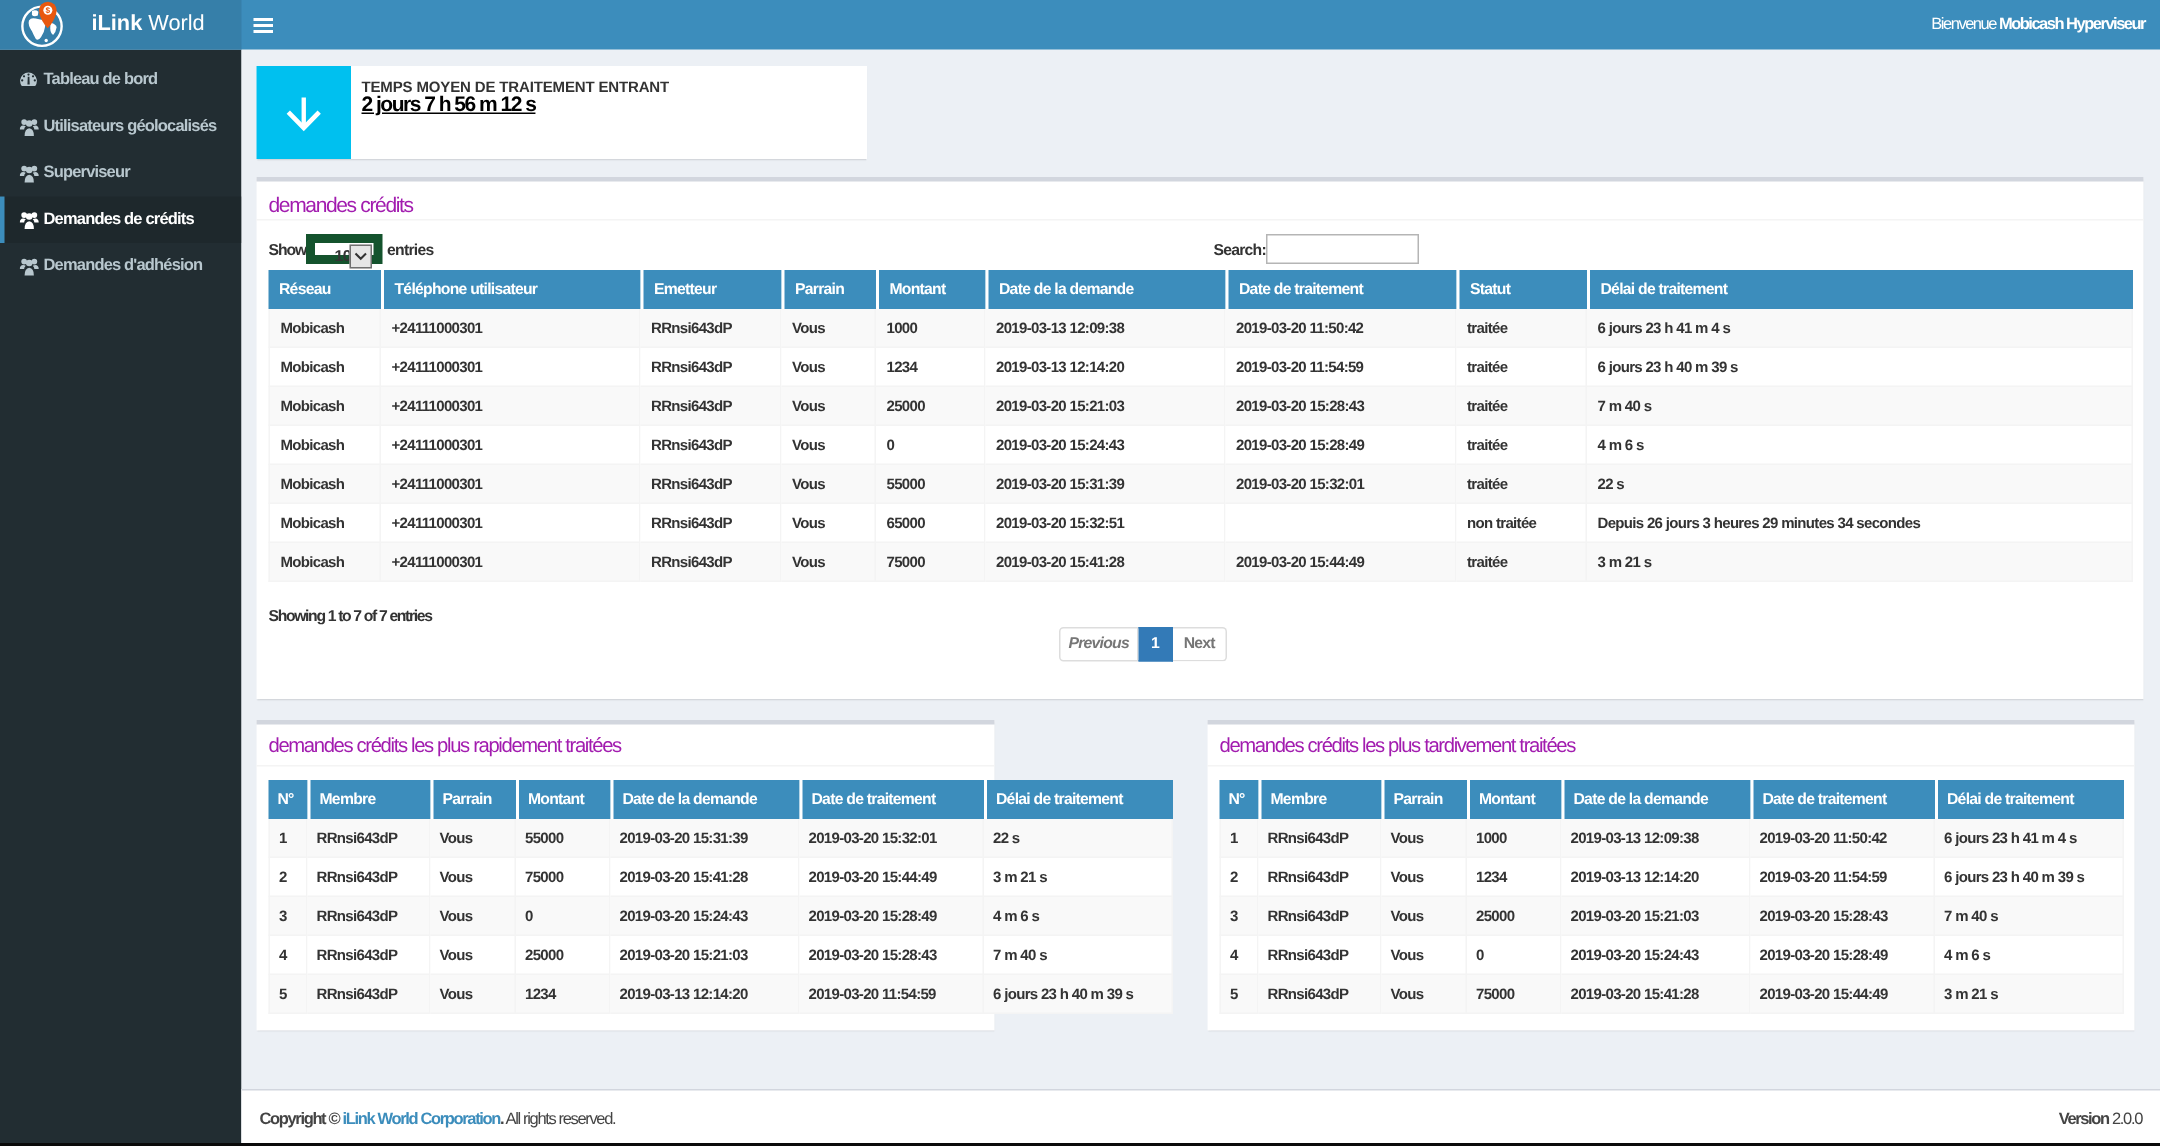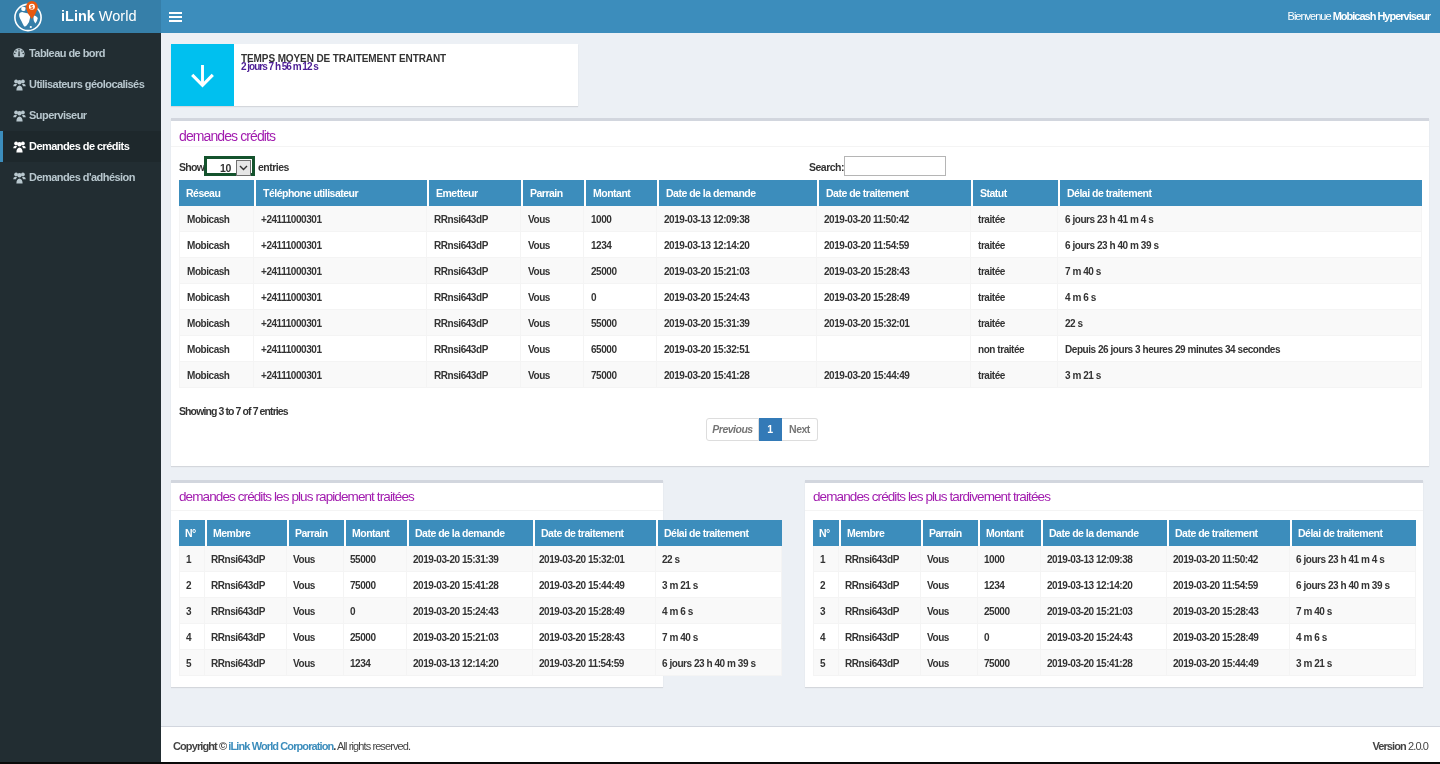--- a/index.html
+++ b/index.html
@@ -19,30 +19,30 @@
 .menu { list-style:none; padding-top:5px; }
 .menu li { position:relative; height:31px; line-height:31px; border-left:3px solid transparent; color:#b8c7ce; font-size:11px; letter-spacing:-0.55px; font-weight:700; white-space:nowrap; }
 .menu li.active { background:#1e282c; border-left-color:#3c8dbc; color:#fff; }
 .menu li svg { position:absolute; left:10px; top:9px; }
 .menu li span { position:absolute; left:26px; top:0; }
 
 .main { position:absolute; left:161px; top:33px; width:1279px; height:731px; background:#ecf0f5; }
 .infobox { position:absolute; left:10px; top:11px; width:407px; height:62px; background:#fff; box-shadow:0 1px 1px rgba(0,0,0,0.1); }
 .infobox .icon { position:absolute; left:0; top:0; width:63px; height:62px; background:#00c0ef; }
 .infobox .t1 { position:absolute; left:70px; top:9px; font-size:10px; letter-spacing:-0.1px; font-weight:700; color:#333; }
-.infobox .t2 { position:absolute; left:70px; top:17px; font-size:10px; letter-spacing:-1px; font-weight:700; color:#4c1d95; }
+.infobox .t2 { position:absolute; left:70px; top:17px; font-size:14px; letter-spacing:-1px; font-weight:700; color:#000000;text-decoration:underline; }
 .box { position:absolute; background:#fff; border-top:3px solid #d2d6de; box-shadow:0 1px 1px rgba(0,0,0,0.1); }
 .box-title { position:absolute; left:8px; top:7px; font-size:14px; letter-spacing:-0.9px; color:#a21caf; }
 .box-hline { position:absolute; left:0; right:0; height:1px; background:#f4f4f4; }
 .mainbox { left:10px; top:85px; width:1258px; height:348px; }
 .lowbox { top:447px; width:492px; height:207px; }
 
 .show { position:absolute; left:8px; top:36px; font-size:10.5px; letter-spacing:-0.7px; font-weight:700; color:#333; line-height:20px; }
 .entries { position:absolute; left:87px; top:36px; font-size:10.5px; letter-spacing:-0.5px; font-weight:700; color:#333; line-height:20px; }
-.sel { position:absolute; left:33px; top:35px; width:51px; height:20px; background:#fff; border:3px solid #14532d; }
+.sel { position:absolute; left:33px; top:35px; width:51px; height:20px; background:#fff; border:6px solid #14532d; }
 .sel .v { position:absolute; left:2px; top:3px; width:33px; text-align:center; font-size:10.5px; letter-spacing:-0.4px; font-weight:700; color:#333; }
 .sel .btn { position:absolute; right:1px; top:1px; width:15px; height:16px; background:#e6e6e6; border:1px solid #707070; }
 .search { position:absolute; right:585px; top:36px; font-size:10.5px; letter-spacing:-0.5px; font-weight:700; color:#333; line-height:20px; }
 .searchbox { position:absolute; right:483px; top:35px; width:102px; height:20px; background:#fff; border:1px solid #b5b5b5; }
 
 table { border-collapse:separate; border-spacing:0; table-layout:fixed; position:absolute; }
 th { background:#3c8dbc; color:#fff; font-size:10.5px; letter-spacing:-0.5px; font-weight:700; text-align:left; padding:0 0 0 7px; height:26px; border-left:2px solid #fff; overflow:hidden; white-space:nowrap; }
 th:first-child { border-left:none; }
 td { font-size:10px; letter-spacing:-0.45px; font-weight:700; color:#333; padding:1px 0 0 7px; height:26px; border-right:1px solid #f4f4f4; border-bottom:1px solid #f4f4f4; overflow:hidden; white-space:nowrap; }
 td:first-child { border-left:1px solid #f4f4f4; }
@@ -285,21 +285,21 @@
             <td>RRnsi643dP</td>
             <td>Vous</td>
             <td>75000</td>
             <td>2019-03-20 15:41:28</td>
             <td>2019-03-20 15:44:49</td>
             <td>traitée</td>
             <td>3 m 21 s</td>
           </tr>
     </tbody>
       </table>
-    <div class="showing">Showing 3 to 7 of 7 entries</div>
+    <div class="showing">Showing 1 to 7 of 7 entries</div>
     <div class="pager">
         <span class="pv">Previous</span>
         <span class="cur">1</span>
         <span class="nx">Next</span>
       </div>
   </div>
 
   <div class="box lowbox" style="left:10px;">
     <div class="box-title">demandes crédits les plus rapidement traitées</div>
     <div class="box-hline" style="top:27px"></div>

